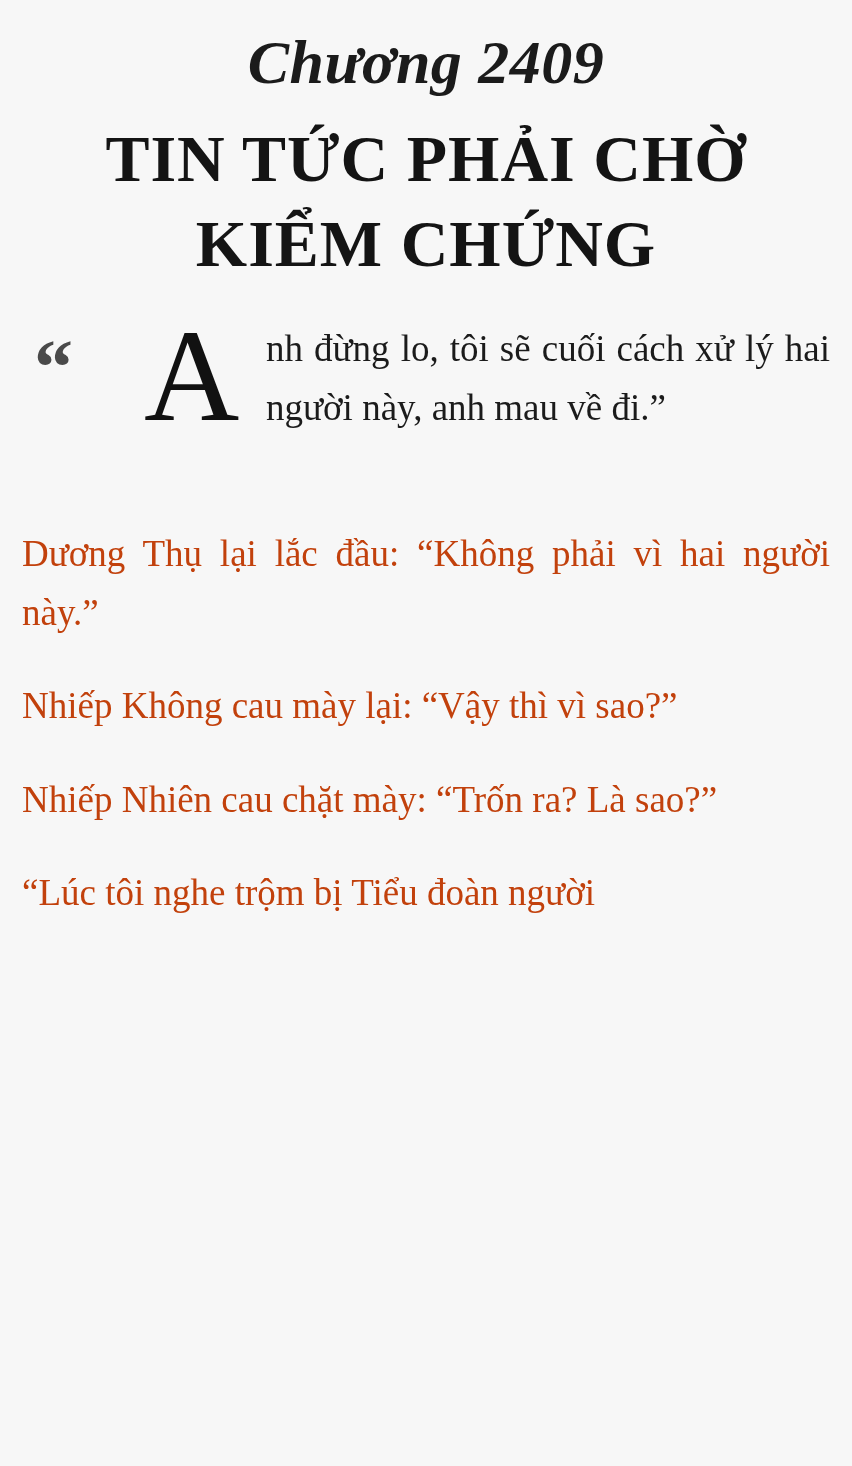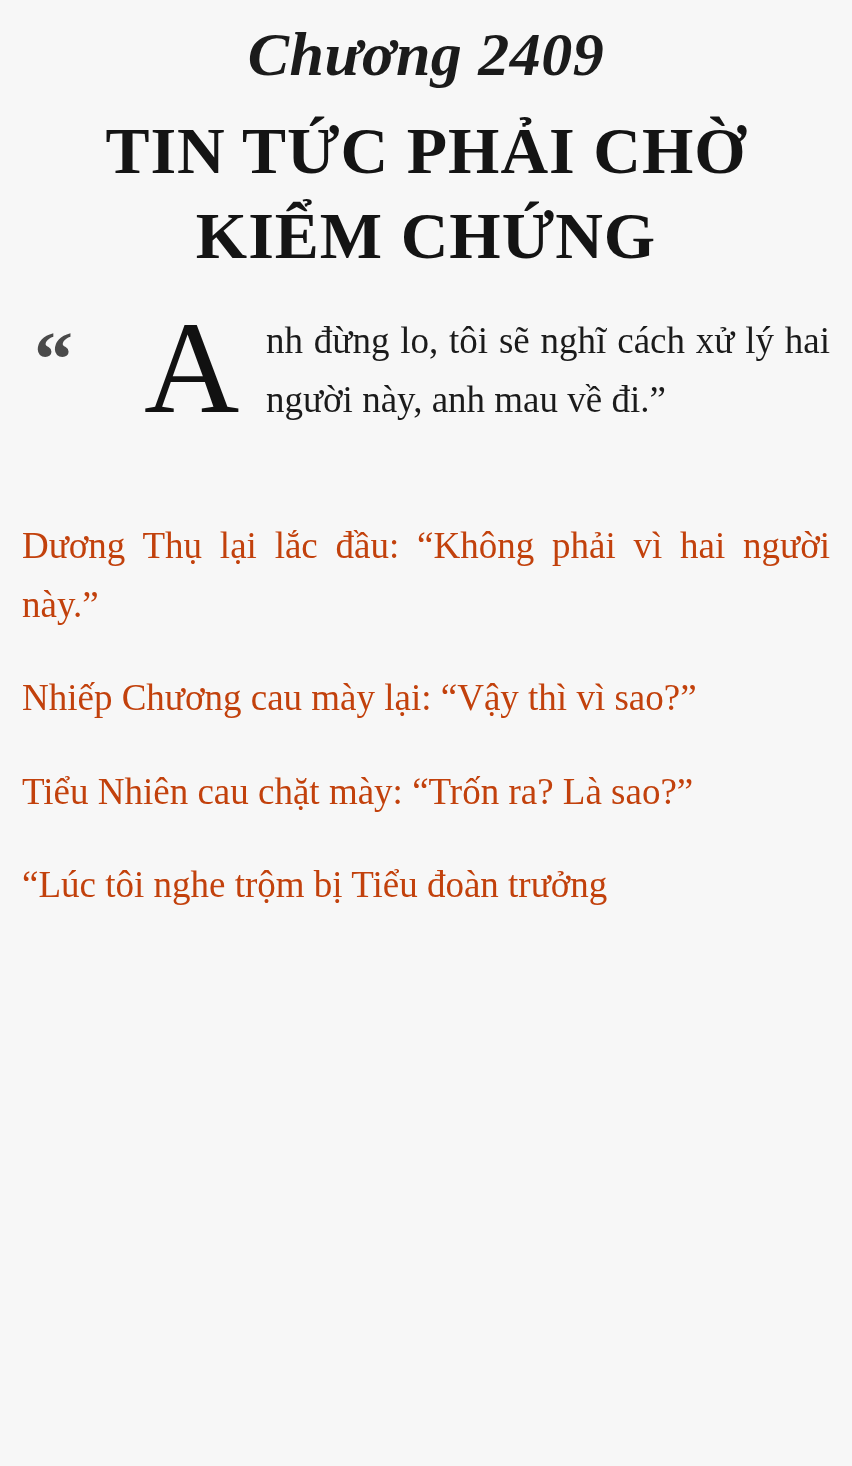--- a/index.html
+++ b/index.html
@@ -24,21 +24,21 @@
   }
 
   
   .chapter-number {
     text-align: center;
     font-style: italic;
     font-weight: 700;
     font-size: 62px;
     line-height: 1.18;
     letter-spacing: 0.5px;
-    margin: 12px 0 18px 0;
+    margin: 20px 0 18px 0;
     color: #1b1b1b;
   }
   .chapter-title {
     text-align: center;
     font-weight: 700;
     font-size: 66px;
     line-height: 1.28;
     letter-spacing: 1px;
     text-transform: uppercase;
     margin: 8px 26px 34px 26px;
@@ -96,21 +96,21 @@
 
 <div class="page">
 
   <div class="chapter-number">Chương 2409</div>
 
   <h1 class="chapter-title">TIN TỨC PHẢI CHỜ KIỂM CHỨNG</h1>
 
   <div class="first-para">
     <span class="open-quote">“</span>
     <span class="dropcap">A</span>
-    <p class="first-para-text">nh đừng lo, tôi sẽ nghĩ cách xử lý hai người này, anh mau về đi.”</p>
+    <p class="first-para-text">nh đừng lo, tôi sẽ cuối cách xử lý hai người này, anh mau về đi.”</p>
   </div>
 
   <p class="para">Dương Thụ lại lắc đầu: “Không phải vì hai người này.”</p>
-  <p class="para">Nhiếp Chương cau mày lại: “Vậy thì vì sao?”</p>
-  <p class="para">Tiểu Nhiên cau chặt mày: “Trốn ra? Là sao?”</p>
-  <p class="para">“Lúc tôi nghe trộm bị Tiểu đoàn trưởng</p>
+  <p class="para">Nhiếp Không cau mày lại: “Vậy thì vì sao?”</p>
+  <p class="para">Nhiếp Nhiên cau chặt mày: “Trốn ra? Là sao?”</p>
+  <p class="para">“Lúc tôi nghe trộm bị Tiểu đoàn người</p>
 
 </div>
 
 </body></html>

